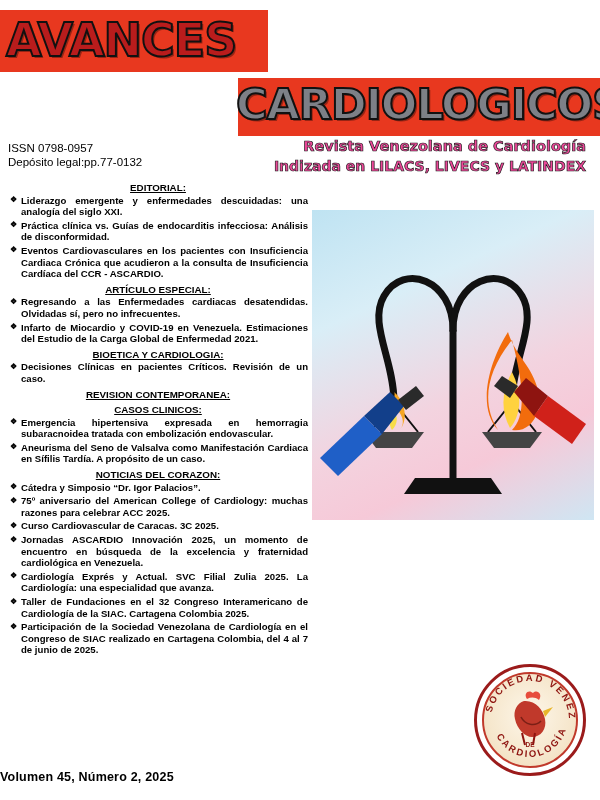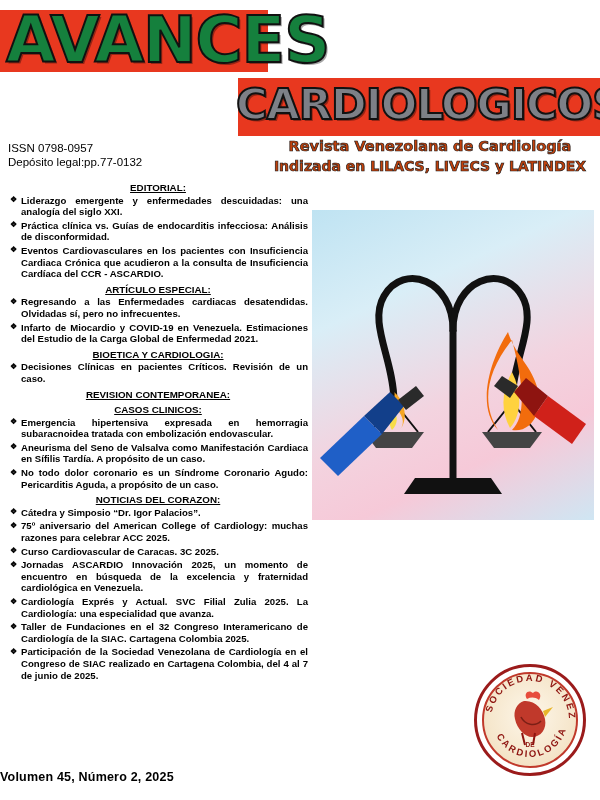--- a/index.html
+++ b/index.html
@@ -18,42 +18,42 @@
     position:absolute;left:0;top:10px;width:268px;height:62px;
     background:#e8381f;
   }
   .red-bar-bottom{
     position:absolute;left:238px;top:78px;width:362px;height:58px;
     background:#e8381f;
   }
   .word-avances{
     position:absolute;left:6px;top:10px;width:280px;
     font-family:"DejaVu Sans", sans-serif;
-    font-weight:bold;font-size:64px;letter-spacing:-1px;
-    color:#15803d;
+    font-weight:bold;font-size:46px;letter-spacing:-1px;
+    color:#b91c1c;
     -webkit-text-stroke:2px #111;
     text-shadow:2px 2px 0 rgba(0,0,0,.35);
     line-height:60px;
   }
   .word-cardiologicos{
     position:absolute;left:236px;top:78px;width:370px;
     font-family:"DejaVu Sans", sans-serif;
     font-weight:bold;font-size:43px;letter-spacing:-1px;
     color:#7d8087;
     -webkit-text-stroke:2px #111;
     text-shadow:2px 2px 0 rgba(0,0,0,.35);
     line-height:52px;
   }
   .issn-block{
     position:absolute;left:8px;top:141px;
     font-size:11.5px;line-height:14px;color:#000;
   }
   .subtitle-block{
-    position:absolute;right:14px;top:136px;text-align:center;
-    color:#c2410c;
+    position:absolute;right:14px;top:136px;text-align:right;
+    color:#ec4899;
     font-family:"DejaVu Sans", sans-serif;
     font-weight:bold;
     -webkit-text-stroke:.7px #1a1a1a;
     font-size:14.5px;line-height:20px;
   }
   .subtitle-block .s2{font-size:14px;}
 
   
   .content{
     position:relative;
@@ -156,21 +156,20 @@
       </ul>
       <div class="sec-head">BIOETICA Y CARDIOLOGIA:</div>
       <ul class="items">
         <li>Decisiones Clínicas en pacientes Críticos. Revisión de un caso.</li>
       </ul>
       <div class="sec-head">REVISION CONTEMPORANEA:</div>
       <div class="sec-head">CASOS CLINICOS:</div>
       <ul class="items">
         <li>Emergencia hipertensiva expresada en hemorragia subaracnoidea tratada con embolización endovascular.</li>
         <li>Aneurisma del Seno de Valsalva como Manifestación Cardiaca en Sífilis Tardía. A propósito de un caso.</li>
-        <li>No todo dolor coronario es un Síndrome Coronario Agudo: Pericarditis Aguda, a propósito de un caso.</li>
       </ul>
       <div class="sec-head">NOTICIAS DEL CORAZON:</div>
       <ul class="items">
         <li>Cátedra y Simposio “Dr. Igor Palacios”.</li>
         <li>75º aniversario del American College of Cardiology: muchas razones para celebrar ACC 2025.</li>
         <li>Curso Cardiovascular de Caracas. 3C 2025.</li>
         <li>Jornadas ASCARDIO Innovación 2025, un momento de encuentro en búsqueda de la excelencia y fraternidad cardiológica en Venezuela.</li>
         <li>Cardiología Exprés y Actual. SVC Filial Zulia 2025.  La Cardiología: una especialidad que avanza.</li>
         <li>Taller de Fundaciones en el 32 Congreso Interamericano de Cardiología de la SIAC. Cartagena Colombia 2025.</li>
         <li>Participación de la Sociedad Venezolana de Cardiología en el Congreso de SIAC realizado en Cartagena Colombia, del 4 al 7 de junio de 2025.</li>

